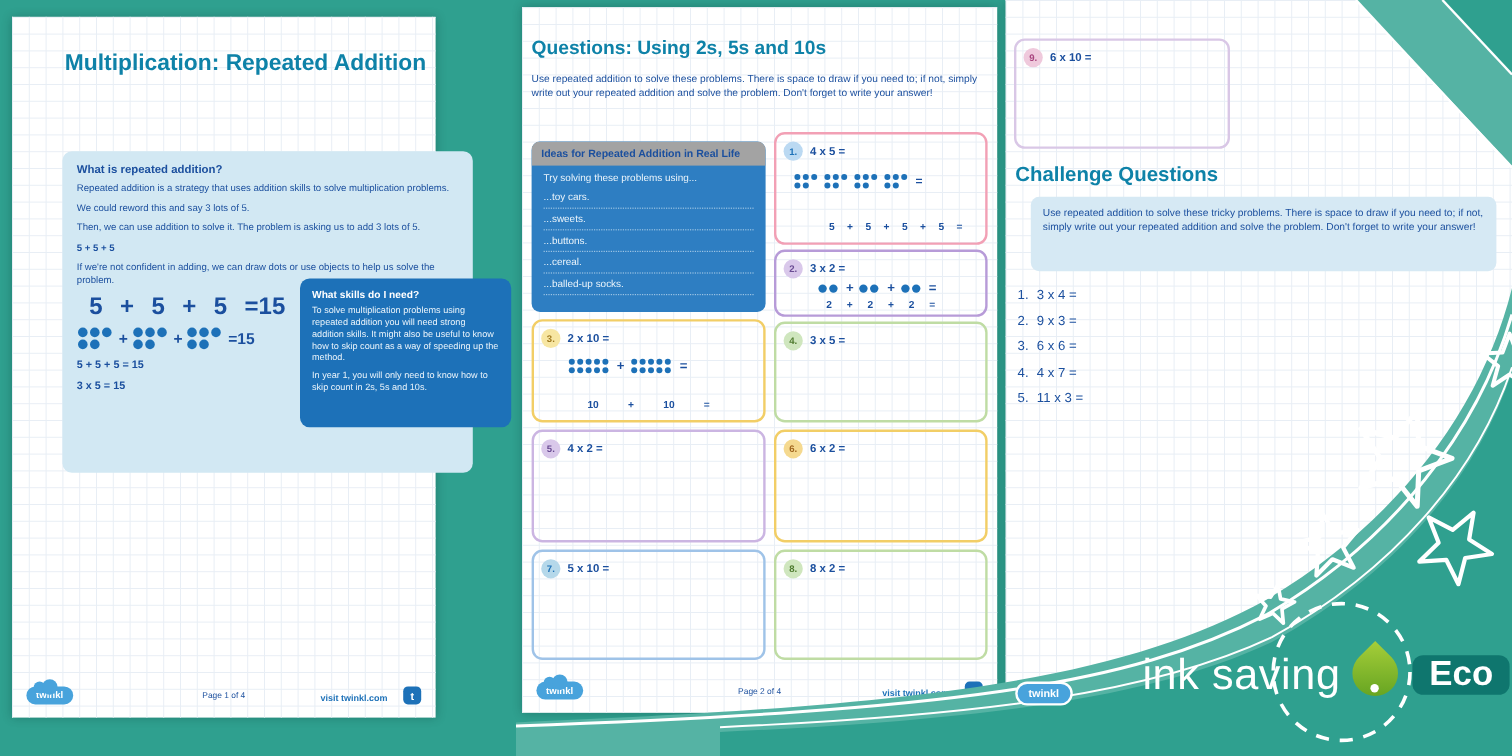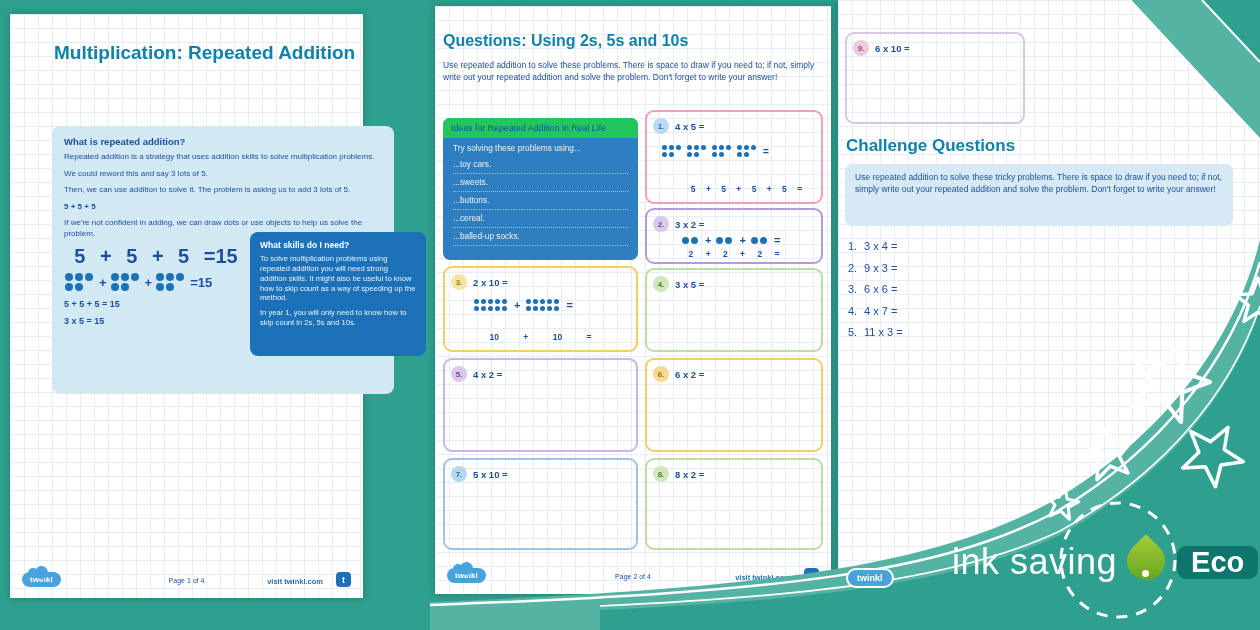--- a/index.html
+++ b/index.html
@@ -55,21 +55,21 @@
   .dots-q2 .dot-sep { font-size:11px; margin:0 4px; }
   .dots-q3 .dot { width:5px; height:5px; margin:1px; }
   .dots-q3 .dot-cluster { width:36px; }
   .dots-q3 .dot-sep { font-size:11px; margin:0 5px; }
 
   
   .p2-intro { position:absolute; left:8px; top:54px; width:382px; font-size:8.5px;
     line-height:1.4; color:#1B4F9E; }
   .ideas-box { position:absolute; left:8px; top:112px; width:195px; height:142px;
     background:#2E7EC2; border-radius:7px; overflow:hidden; }
-  .ideas-heading { background:#22c55e; color:#1B4F9E; font-weight:normal; font-size:8.8px;
+  .ideas-heading { background:#a3a3a3; color:#1B4F9E; font-weight:bold; font-size:8.8px;
     padding:5px 8px; }
   .ideas-body { padding:5px 10px; color:#EAF4FB; font-size:8.3px; }
   .ideas-intro { margin-bottom:3px; }
   .idea-item { border-bottom:1px dotted #9CC4E4; padding:3px 0 4px 0; }
 
   .qbox { position:absolute; border:2px solid; border-radius:9px; }
   .qbadge { position:absolute; left:6px; top:6px; width:16px; height:16px; border-radius:50%;
     font-size:8px; font-weight:bold; display:flex; align-items:center; justify-content:center; }
   .qlabel { position:absolute; left:28px; top:9px; font-size:9.5px; font-weight:bold; color:#1B4F9E; }
   .qdots { position:absolute; left:14px; }
@@ -93,21 +93,21 @@
   .c2 { background:#D9C8EA; color:#6A4C93; }
   .c3 { background:#F7E6A2; color:#A07A1F; }
   .c4 { background:#CFE6BE; color:#4E7A2E; }
   .c5 { background:#D9C8EA; color:#6A4C93; }
   .c6 { background:#F5D98F; color:#A0661F; }
   .c7 { background:#B5D8EA; color:#1D71B8; }
   .c8 { background:#CFE6BE; color:#4E7A2E; }
   .c9 { background:#EFC9DC; color:#A8447E; }
 
   
-  .p3-intro { position:absolute; left:7px; top:164px; width:388px; height:62px;
+  .p3-intro { position:absolute; left:21px; top:164px; width:388px; height:62px;
     background:#D6E9F4; border-radius:7px; padding:8px 10px; font-size:8.5px;
     line-height:1.4; color:#1B4F9E; }
   .challenge-list { position:absolute; left:10px; top:240px; }
   .challenge-item { font-size:11px; color:#1B4F9E; margin-bottom:9.5px; }
   .challenge-item .num { display:inline-block; width:16px; }
 
   
   .footer { position:absolute; bottom:6px; left:12px; right:12px; height:22px;
     font-size:7px; color:#1B4F9E; }
   .cloud { position:absolute; left:0; top:2px; background:#48A3DC; color:#fff;

